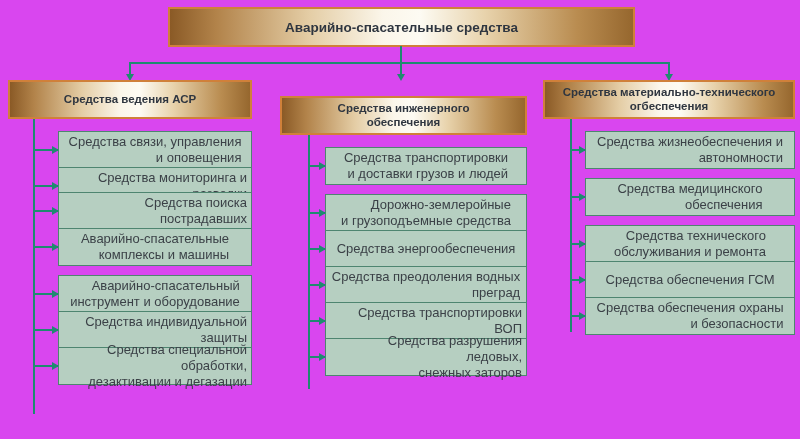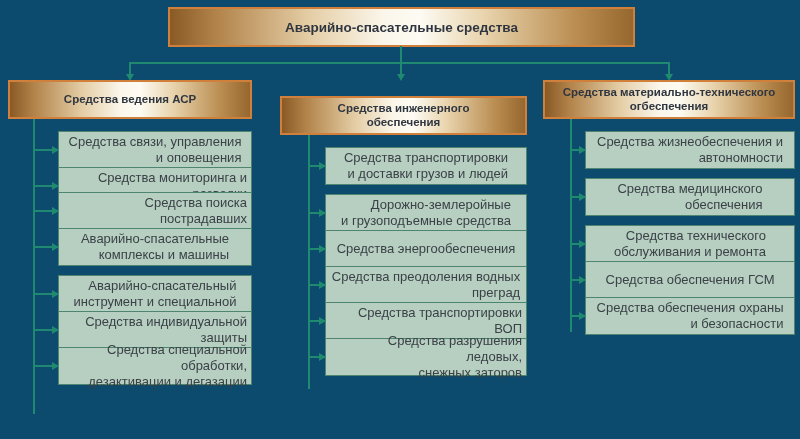--- a/index.html
+++ b/index.html
@@ -1,21 +1,21 @@
 <!DOCTYPE html>
 <html><head>
 <meta charset="utf-8">
 <style>
   html, body { margin: 0; padding: 0; background: #ffffff; }
   body { font-family: "Liberation Sans", "DejaVu Sans", sans-serif; }
   #canvas {
     position: relative;
     width: 800px;
     height: 439px;
-    background: #0c4a6e;
+    background: #d946ef;
     overflow: hidden;
   }
   
   .gold-box {
     box-sizing: border-box;
     border: 2px solid #d0803a;
     background: linear-gradient(90deg,
       #8a5a26 0%, #b2834a 10%, #e4cda5 30%, #fbf6ea 46%,
       #fdfbf3 54%, #e8d3ac 68%, #b98c50 88%, #96672e 100%);
     display: flex;
@@ -126,21 +126,21 @@
         <div class="node">Средства поиска пострадавших</div>
       </div>
       <div class="row h2">
         <div class="branch"></div>
         <div class="node">Аварийно-спасательные
 комплексы и машины</div>
       </div>
       <div class="row h2">
         <div class="branch"></div>
         <div class="node">Аварийно-спасательный
-инструмент и специальной</div>
+инструмент и оборудование</div>
       </div>
       <div class="row h1">
         <div class="branch"></div>
         <div class="node">Средства индивидуальной защиты</div>
       </div>
       <div class="row h2">
         <div class="branch"></div>
         <div class="node">Средства специальной обработки,
 дезактивации и дегазации</div>
       </div>

